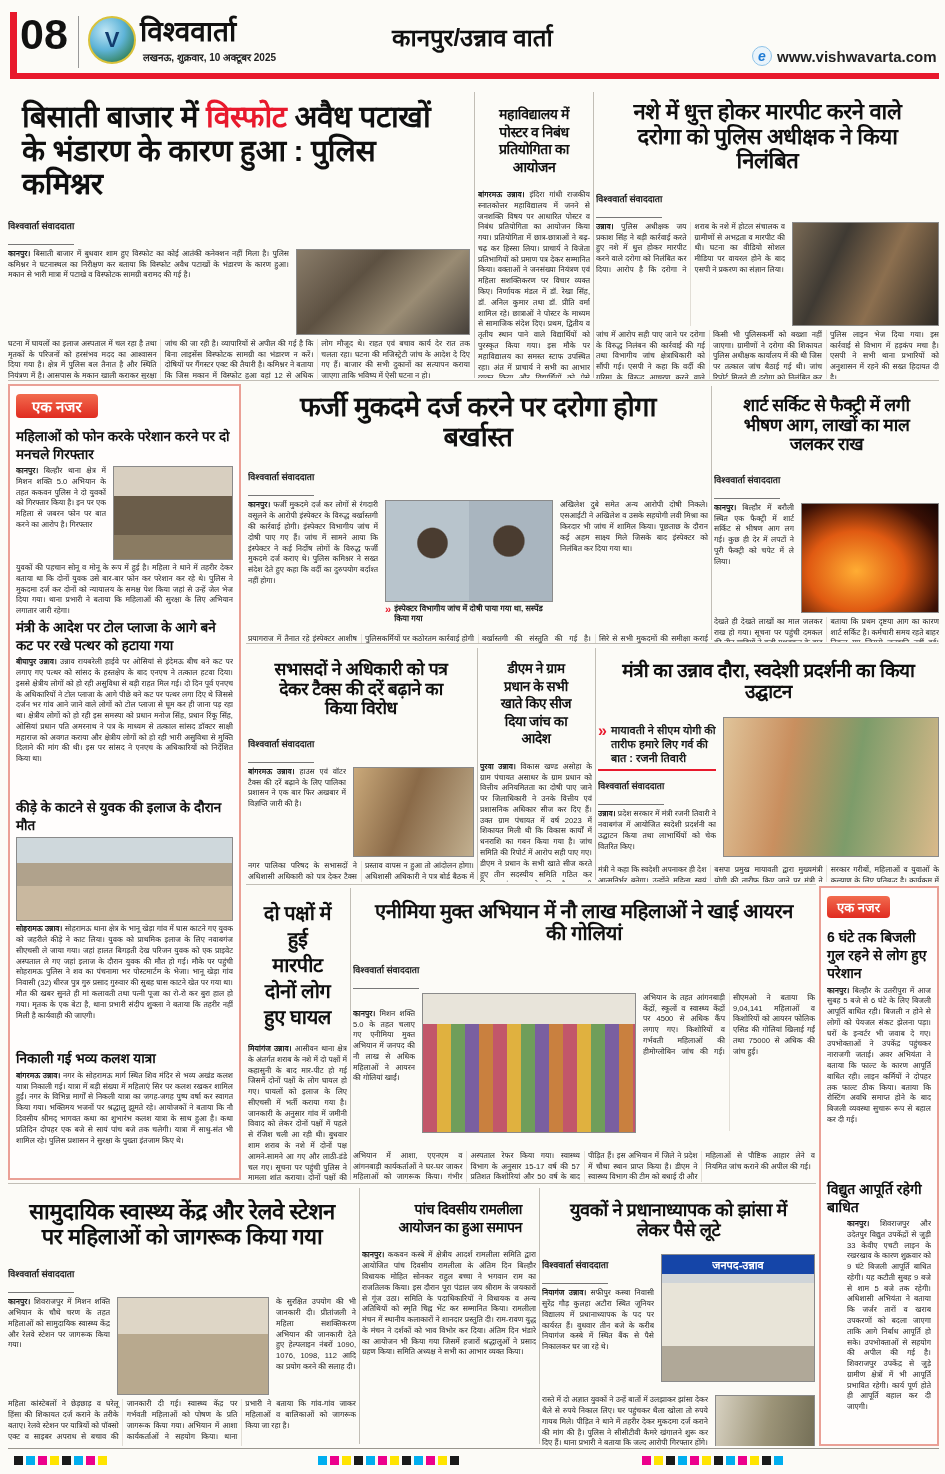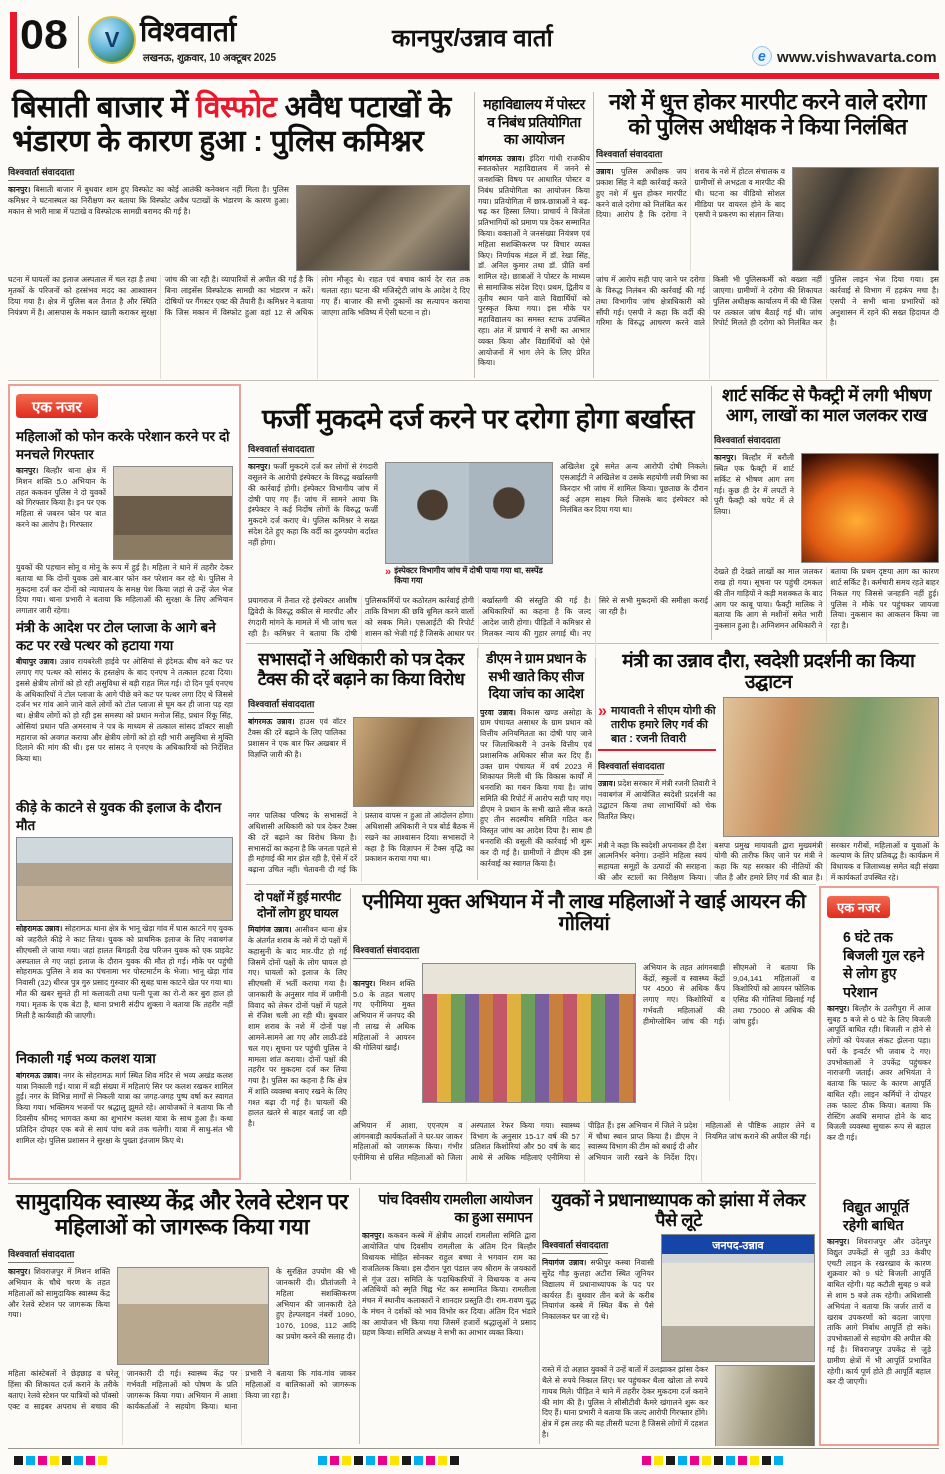--- a/index.html
+++ b/index.html
@@ -1,18 +1,18 @@
 <!DOCTYPE html>
 <html><head>
 <meta charset="utf-8">
 <style>
   html,body{margin:0;padding:0;background:#dcdcdc;}
   .page{position:relative;width:945px;height:1474px;margin:0 auto;background:#fcfbf7;
         font-family:"Liberation Sans","DejaVu Sans",sans-serif;color:#1c1c1c;overflow:hidden;}
-  h1,h2,h3,p{margin:4px;padding:0;}
+  h1,h2,h3,p{margin:14px;padding:0;}
 
   
   .red-vbar{position:absolute;left:10px;top:12px;width:7px;height:63px;background:#e8192c;}
   .red-hbar{position:absolute;left:10px;top:73px;width:929px;height:6px;background:#e8192c;}
   .pagenum{position:absolute;left:20px;top:10px;font-size:43px;font-weight:800;color:#111;}
   .hdr-div{position:absolute;left:78px;top:16px;width:1px;height:52px;background:#999;}
   .logo{position:absolute;left:88px;top:16px;width:44px;height:44px;border-radius:50%;
         background:radial-gradient(circle at 35% 30%,#bfe6f5,#5fb4d8 45%,#2e7d4f 85%);
         border:2px solid #d9c23a;display:flex;align-items:center;justify-content:center;
         color:#123c6e;font-weight:800;font-size:22px;}
@@ -23,21 +23,21 @@
            font-size:15px;font-weight:bold;color:#222;}
   .ie-icon{display:inline-flex;width:18px;height:18px;border-radius:50%;background:#eaf4fb;
            border:1px solid #8fc3e8;color:#1e7ad4;font-style:italic;font-weight:800;font-size:14px;
            align-items:center;justify-content:center;}
 
   
   .art{position:absolute;overflow:hidden;}
   .hl-main{font-weight:800;line-height:1.12;letter-spacing:-0.4px;color:#101010;}
   .red{color:#e8192c;}
   .byline{font-size:9px;font-weight:bold;border-bottom:1px solid #777;display:inline-block;
-          padding-bottom:2px;margin:3px 0 4px;}
+          padding-bottom:12px;margin:3px 0 4px;}
   .body{font-size:7.6px;line-height:1.42;text-align:justify;color:#222;overflow:hidden;}
   .dl{font-weight:bold;}
   .cols2{columns:2;column-gap:8px;column-rule:1px solid #e2ded6;}
   .cols3{columns:3;column-gap:8px;column-rule:1px solid #e2ded6;}
   .cols4{columns:4;column-gap:8px;column-rule:1px solid #e2ded6;}
   .row{display:flex;gap:7px;}
   .ph{border:1px solid #8a8a8a;flex-shrink:0;position:relative;background:#c9c0b0;}
   .caption{font-size:8px;font-weight:bold;line-height:1.25;display:flex;gap:3px;margin-top:2px;}
   .cap-mark{color:#e8192c;font-weight:800;font-size:11px;line-height:1;}
 
@@ -65,27 +65,27 @@
   .ph-scene{width:145px;height:102px;background:linear-gradient(115deg,#7a6a55,#3f3a33 30%,#8c6f4f 60%,#2e2a24);}
 
   
   .najar-box{border:2px solid #eaa096;background:#fffdfc;padding:6px;box-sizing:border-box;}
   #eknajar1{left:8px;top:384px;width:233px;height:796px;}
   #eknajar2{left:819px;top:886px;width:120px;height:560px;}
   .najar-band{display:inline-block;background:linear-gradient(#f26b4e,#e02b20);color:#fff;
               font-weight:800;font-size:15px;padding:2px 16px;border-radius:4px;margin:2px 0 6px;}
   #eknajar2 .najar-band{font-size:13px;padding:2px 10px;}
   .najar-h{font-size:13.5px;font-weight:800;line-height:1.3;margin:4px 0 3px;color:#101010;}
-  #eknajar2 .najar-h{font-size:14px;margin-left:16px;}
+  #eknajar2 .najar-h{font-size:14px;}
   .ph-arrest{height:92px;flex:1;background:linear-gradient(#d8cfc0 0 32%,#6b5d4a 32% 74%,#8a7b62 74%);}
   .ph-hospital{width:100%;height:84px;box-sizing:border-box;
       background:linear-gradient(#cfd8dc 0 30%,#b0a28c 30% 58%,#c9b89f 58%);}
 
   
-  #fake{left:248px;top:400px;width:460px;height:265px;}
+  #fake{left:248px;top:378px;width:460px;height:265px;}
   #fake .hl-main{font-size:27px;text-align:center;}
   .ph-portraits{width:166px;height:100px;
       background:radial-gradient(circle at 28% 42%,#4a3c30 11%,transparent 12%),
                  radial-gradient(circle at 74% 40%,#4a3c30 11%,transparent 12%),
                  linear-gradient(90deg,#b8c4cc 0 50%,#a9b5bf 50%);}
   
   #fire{left:714px;top:382px;width:225px;height:260px;}
   #fire .hl-main{font-size:17.5px;text-align:center;}
   .ph-fire{flex:1;height:108px;background:radial-gradient(ellipse at 40% 62%,#ffad33,#e05a12 42%,#3a1005 78%,#140503);}
 
@@ -97,21 +97,21 @@
   #dm .hl-main{font-size:13.5px;text-align:center;line-height:1.3;}
   #minister{left:598px;top:646px;width:341px;height:236px;}
   #minister .hl-main{font-size:19px;text-align:center;}
   .quote{display:flex;gap:4px;font-size:11px;font-weight:bold;line-height:1.3;margin:6px 0 4px;}
   .quote-mark{color:#e8192c;font-size:16px;font-weight:800;line-height:1;}
   .quote-rule{height:2px;background:#e8192c;margin:4px 0 4px;}
   .ph-cheque{flex:1;height:138px;background:linear-gradient(100deg,#e0c49a,#c98f5f 30%,#7d9c6a 60%,#d9b98a);}
 
   
   #fight{left:248px;top:886px;width:99px;height:296px;}
-  #fight .hl-main{font-size:12px;text-align:center;line-height:1.3;}
+  #fight .hl-main{font-size:20px;text-align:center;line-height:1.3;}
   #anemia{left:353px;top:886px;width:462px;height:296px;}
   #anemia .hl-main{font-size:20px;text-align:center;}
   .ph-women{width:212px;height:138px;
       background:linear-gradient(#e8e4da 0 22%,rgba(0,0,0,0) 22%),
       repeating-linear-gradient(90deg,#c2576a 0 14px,#e0b13f 14px 28px,#6f9e5a 28px 42px,#7a5fa0 42px 56px,#c9803f 56px 70px);}
 
   
   #awareness{left:8px;top:1186px;width:348px;height:260px;}
   #awareness .hl-main{font-size:22px;text-align:center;}
   .ph-indoor{width:150px;height:96px;background:linear-gradient(#ded6c6 0 38%,#b8a98e 38%);}
@@ -346,21 +346,21 @@
   </div>
 
   <div class="art najar-box" id="eknajar2">
     <div class="najar-band">एक नजर</div>
     <h3 class="najar-h">6 घंटे तक बिजली गुल रहने से लोग हुए परेशान</h3>
     <div class="body" style="height:190px;">
       <b class="dl">कानपुर।</b>
       <span>बिल्हौर के उतरीपुरा में आज सुबह 5 बजे से 6 घंटे के लिए बिजली आपूर्ति बाधित रही। बिजली न होने से लोगों को पेयजल संकट झेलना पड़ा। घरों के इन्वर्टर भी जवाब दे गए। उपभोक्ताओं ने उपकेंद्र पहुंचकर नाराजगी जताई। अवर अभियंता ने बताया कि फाल्ट के कारण आपूर्ति बाधित रही। लाइन कर्मियों ने दोपहर तक फाल्ट ठीक किया। बताया कि रोस्टिंग अवधि समाप्त होने के बाद बिजली व्यवस्था सुचारू रूप से बहाल कर दी गई।</span>
     </div>
     <h3 class="najar-h">विद्युत आपूर्ति रहेगी बाधित</h3>
-    <div class="body" style="height:215px;">
+    <div class="body" style="height:215px;margin-left:20px;">
       <b class="dl">कानपुर।</b>
       <span>शिवराजपुर और उदेतपुर विद्युत उपकेंद्रों से जुड़ी 33 केवीए एचटी लाइन के रखरखाव के कारण शुक्रवार को 9 घंटे बिजली आपूर्ति बाधित रहेगी। यह कटौती सुबह 9 बजे से शाम 5 बजे तक रहेगी। अधिशासी अभियंता ने बताया कि जर्जर तारों व खराब उपकरणों को बदला जाएगा ताकि आगे निर्बाध आपूर्ति हो सके। उपभोक्ताओं से सहयोग की अपील की गई है। शिवराजपुर उपकेंद्र से जुड़े ग्रामीण क्षेत्रों में भी आपूर्ति प्रभावित रहेगी। कार्य पूर्ण होते ही आपूर्ति बहाल कर दी जाएगी।</span>
     </div>
   </div>
 
   <div class="art" id="awareness">
     <h1 class="hl-main">सामुदायिक स्वास्थ्य केंद्र और रेलवे स्टेशन पर महिलाओं को जागरूक किया गया</h1>
     <div><span class="byline">विश्ववार्ता संवाददाता</span></div>
     <div class="row">
       <div class="body" style="width:102px;height:96px;">

